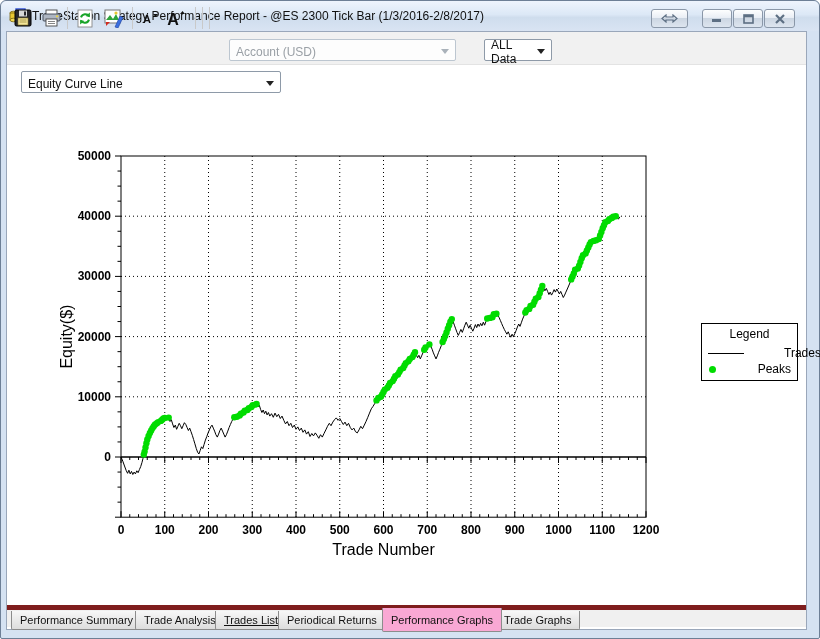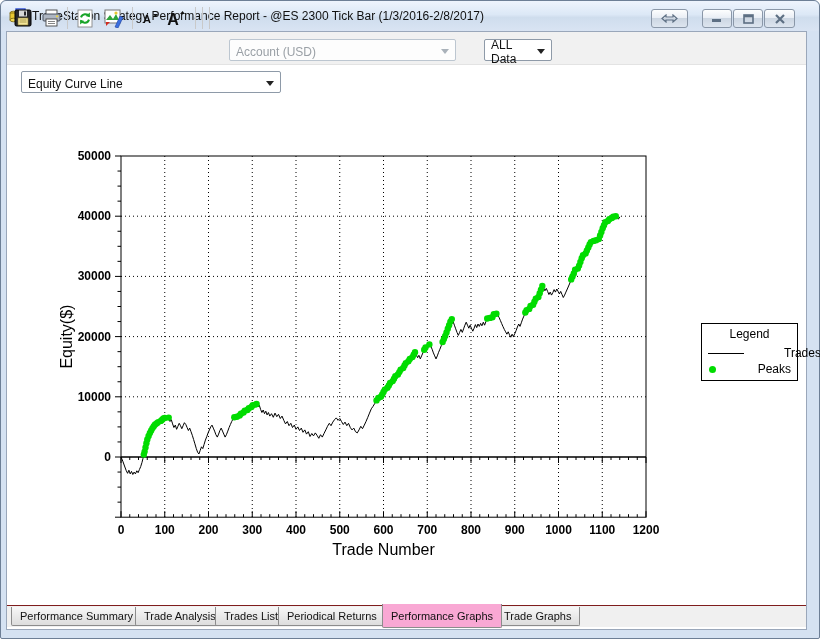--- a/index.html
+++ b/index.html
@@ -39,21 +39,21 @@
   .legend-box{position:absolute;left:700px;top:322px;width:97px;height:58px;background:#fff;border:1px solid #000;
     font-size:12px;color:#000;padding:3px 6px 0 6px;}
   .legend-title{text-align:center;margin-bottom:4px;}
   .legend-row{display:flex;align-items:center;height:16px;gap:40px;}
   .legend-sample{width:46px;display:flex;align-items:center;justify-content:center;}
   .legend-line{width:36px;height:0;border-top:1.6px solid #000;}
   .legend-dot{width:7px;height:7px;border-radius:50%;}
   .legend-label{flex:1;text-align:right;}
 
   
-  .tabstrip{position:absolute;left:6px;top:604px;width:799px;height:22px;background:#f0f0f0;border-top:1px solid #7f1d1d;}
+  .tabstrip{position:absolute;left:6px;top:604px;width:799px;height:22px;background:#f0f0f0;border-top:5px solid #7f1d1d;}
   .tab{position:absolute;top:1px;height:19px;background:linear-gradient(#f7f7f7,#dddddd);border:1px solid #8c8c8c;
     border-top:none;border-radius:0 0 2px 2px;font-size:11px;color:#111;display:flex;align-items:center;
     justify-content:center;padding:0 8px;white-space:nowrap;}
   .tab.active{top:-2px;height:24px;background:#f9a8d4;border-top:none;z-index:2;}
 </style>
 </head>
 <body>
 
 <div id="stage">
   <div class="window">
@@ -472,21 +472,21 @@
         <span class="legend-sample">
             <span class="legend-dot" id="legend-dot" style="background: rgb(0, 220, 0);"></span>
           </span>
         <span class="legend-label">Peaks</span>
       </div>
     </div>
 
     <div class="tabstrip">
       <div class="tab" style="left:4px;">Performance Summary</div>
       <div class="tab" style="left:128px;text-align:right;">Trade Analysis</div>
-      <div class="tab" style="left:208px;">Trades List</div>
+      <div class="tab" style="left:208px;text-decoration:underline;">Trades List</div>
       <div class="tab" style="left:271px;">Periodical Returns</div>
       <div class="tab active" style="left:375px;">Performance Graphs</div>
       <div class="tab" style="left:488px;">Trade Graphs</div>
       <div class="tab" style="left:559px;margin-top:45px;">Settings</div>
     </div>
 
   </div>
 </div>
 
 </body></html>

